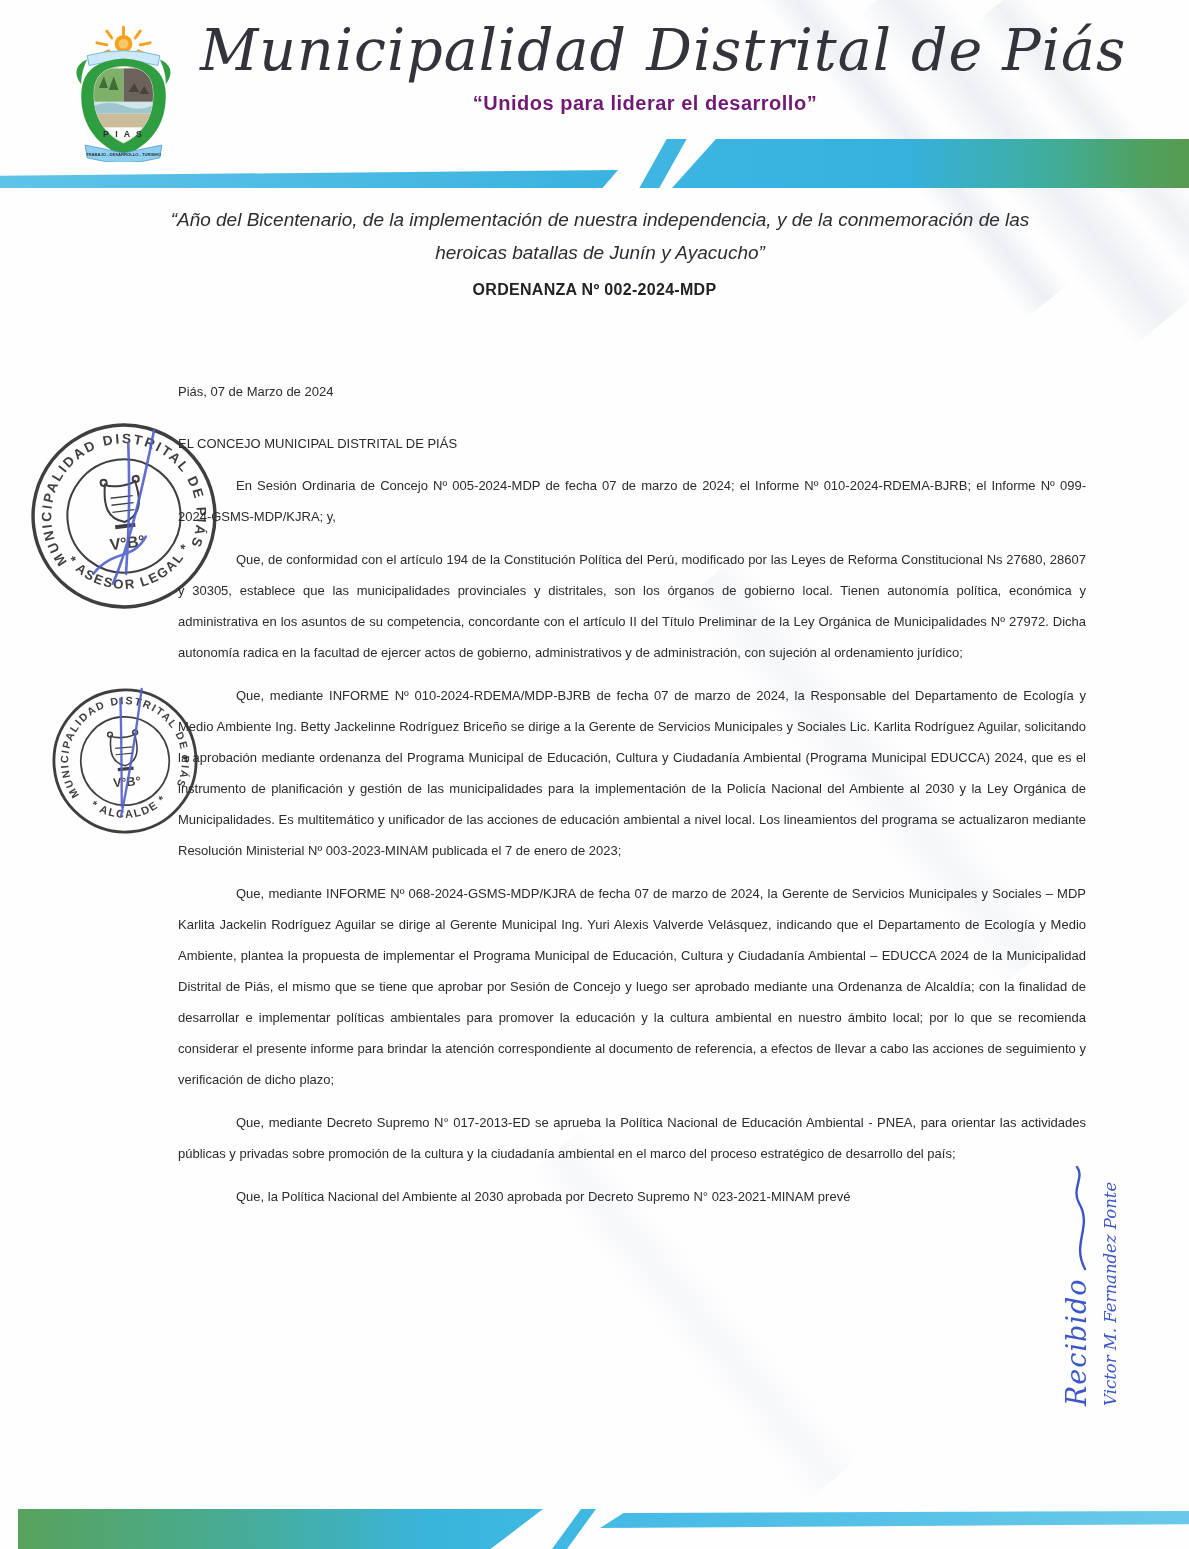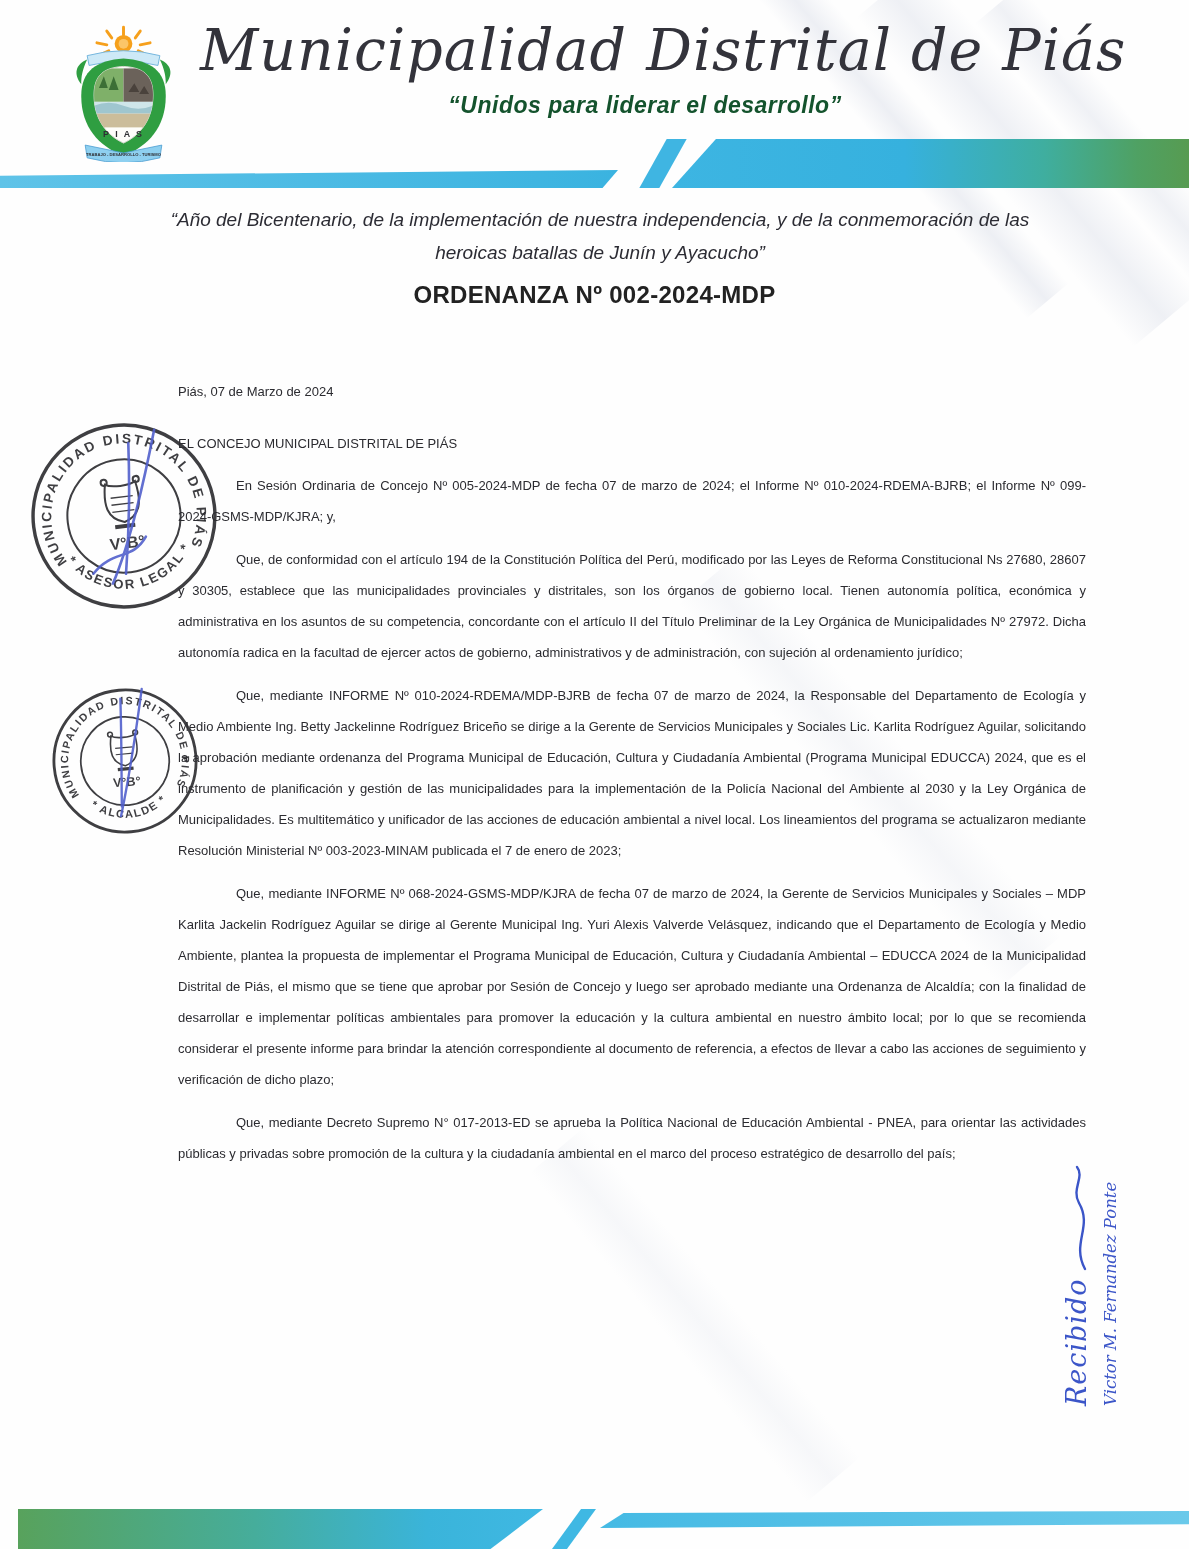--- a/index.html
+++ b/index.html
@@ -12,22 +12,22 @@
   .streak{position:absolute; pointer-events:none;
     background:linear-gradient(90deg, rgba(228,231,238,0), rgba(219,223,233,.65), rgba(228,231,238,0));
     transform:rotate(-40deg);}
   
   .title-block{position:absolute; left:200px; top:10px; width:890px; text-align:center;}
   .main-title{
     font-family:"DejaVu Serif", serif; font-style:italic; font-weight:500;
     font-size:57px; line-height:80px; color:#33333b; letter-spacing:1px; white-space:nowrap;
   }
   .slogan{
-    font-family:"Liberation Sans", sans-serif; font-style:italic; font-weight:bold;
-    font-size:23px; color:#14532d; letter-spacing:.5px; margin-top:2px;
+    font-family:"Liberation Sans", sans-serif; font-weight:bold;
+    font-size:20px; color:#701a75; letter-spacing:.5px; margin-top:2px;
   }
   
   .band{position:absolute;}
   .band-top-left{left:0; top:170px; width:618px; height:18px;
     clip-path:polygon(0 32%, 100% 0, 97.5% 100%, 0 100%);
     background:linear-gradient(90deg,#5fc3e8,#3ab3e0);}
   .band-top-slash{left:626px; top:139px; width:74px; height:49px;
     clip-path:polygon(55% 0, 82% 0, 45% 100%, 18% 100%);
     background:#3fb5e2;}
   .band-top-right{left:672px; top:139px; width:517px; height:49px;
@@ -42,21 +42,21 @@
   .band-bottom-right{left:600px; top:1511px; width:589px; height:17px;
     clip-path:polygon(4% 12%, 100% 0, 100% 78%, 0 100%);
     background:linear-gradient(90deg,#45bae4,#6ac9ea);}
   
   .quote{
     position:absolute; left:150px; top:203px; width:900px;
     text-align:center; font-style:italic; font-size:19px; line-height:33px; color:#2c2c34;
   }
   .ordinance-heading{
     position:absolute; left:0; top:281px; width:1189px; text-align:center;
-    font-weight:bold; font-size:24px; color:#222; letter-spacing:.3px;
+    font-weight:bold; font-size:16px; color:#222; letter-spacing:.3px;
   }
   .doc-column{position:absolute; left:178px; top:376px; width:908px;
     font-size:13px; line-height:31px; color:#2b2b30;}
   .doc-column p{margin:0 0 12px 0; text-align:justify;}
   .place-date{margin-bottom:21px !important; text-align:left !important;}
   .council-heading{margin-left:58px; margin-bottom:11px !important; text-align:left !important;}
   .section-label{margin-left:58px; font-weight:bold; margin-bottom:18px !important; text-align:left !important;}
   .section-label.considerando{margin-bottom:11px !important;}
   .body-par{text-indent:58px;}
   
@@ -135,20 +135,21 @@
   <div class="ordinance-heading">ORDENANZA Nº 002-2024-MDP</div>
 
   <div class="doc-column">
     <p class="place-date">Piás, 07 de Marzo de 2024</p>
     <p class="council-heading">EL CONCEJO MUNICIPAL DISTRITAL DE PIÁS</p>
     <p class="body-par">En Sesión Ordinaria de Concejo Nº 005-2024-MDP de fecha 07 de marzo de 2024; el Informe Nº 010-2024-RDEMA-BJRB; el Informe Nº 099-2024-GSMS-MDP/KJRA; y,</p>
     <p class="body-par">Que, de conformidad con el artículo 194 de la Constitución Política del Perú, modificado por las Leyes de Reforma Constitucional Ns 27680, 28607 y 30305, establece que las municipalidades provinciales y distritales, son los órganos de gobierno local. Tienen autonomía política, económica y administrativa en los asuntos de su competencia, concordante con el artículo II del Título Preliminar de la Ley Orgánica de Municipalidades Nº 27972. Dicha autonomía radica en la facultad de ejercer actos de gobierno, administrativos y de administración, con sujeción al ordenamiento jurídico;</p>
     <p class="body-par">Que, mediante INFORME Nº 010-2024-RDEMA/MDP-BJRB de fecha 07 de marzo de 2024, la Responsable del Departamento de Ecología y Medio Ambiente Ing. Betty Jackelinne Rodríguez Briceño se dirige a la Gerente de Servicios Municipales y Sociales Lic. Karlita Rodríguez Aguilar, solicitando la aprobación mediante ordenanza del Programa Municipal de Educación, Cultura y Ciudadanía Ambiental (Programa Municipal EDUCCA) 2024, que es el instrumento de planificación y gestión de las municipalidades para la implementación de la Policía Nacional del Ambiente al 2030 y la Ley Orgánica de Municipalidades. Es multitemático y unificador de las acciones de educación ambiental a nivel local. Los lineamientos del programa se actualizaron mediante Resolución Ministerial Nº 003-2023-MINAM publicada el 7 de enero de 2023;</p>
     <p class="body-par">Que, mediante INFORME Nº 068-2024-GSMS-MDP/KJRA de fecha 07 de marzo de 2024, la Gerente de Servicios Municipales y Sociales – MDP Karlita Jackelin Rodríguez Aguilar se dirige al Gerente Municipal Ing. Yuri Alexis Valverde Velásquez, indicando que el Departamento de Ecología y Medio Ambiente, plantea la propuesta de implementar el Programa Municipal de Educación, Cultura y Ciudadanía Ambiental – EDUCCA 2024 de la Municipalidad Distrital de Piás, el mismo que se tiene que aprobar por Sesión de Concejo y luego ser aprobado mediante una Ordenanza de Alcaldía; con la finalidad de desarrollar e implementar políticas ambientales para promover la educación y la cultura ambiental en nuestro ámbito local; por lo que se recomienda considerar el presente informe para brindar la atención correspondiente al documento de referencia, a efectos de llevar a cabo las acciones de seguimiento y verificación de dicho plazo;</p>
     <p class="body-par">Que, mediante Decreto Supremo N° 017-2013-ED se aprueba la Política Nacional de Educación Ambiental - PNEA, para orientar las actividades públicas y privadas sobre promoción de la cultura y la ciudadanía ambiental en el marco del proceso estratégico de desarrollo del país;</p>
+    <p class="body-par">Que, la Política Nacional del Ambiente al 2030 aprobada por Decreto Supremo N° 023-2021-MINAM prevé</p>
   </div>
 
   <div class="stamp" style="left:28px; top:420px; width:192px; height:192px; transform:rotate(-7deg); opacity:.92;">
     <svg viewBox="0 0 190 190" width="192" height="192">
       <circle cx="95" cy="95" r="90" fill="none" stroke="#2f2f33" stroke-width="3.4"></circle>
       <circle cx="95" cy="95" r="56" fill="none" stroke="#2f2f33" stroke-width="2"></circle>
       <path id="s1top" d="M 36,136.3 A 72,72 0 1 1 154,136.3" fill="none"></path>
       <path id="s1bot" d="M 27.3,119.6 A 72,72 0 0 0 162.7,119.6" fill="none"></path>
       <text font-size="13.5" letter-spacing="2.2">
         <textPath href="#s1top" startOffset="50%" text-anchor="middle">MUNICIPALIDAD DISTRITAL DE PIÁS</textPath>

